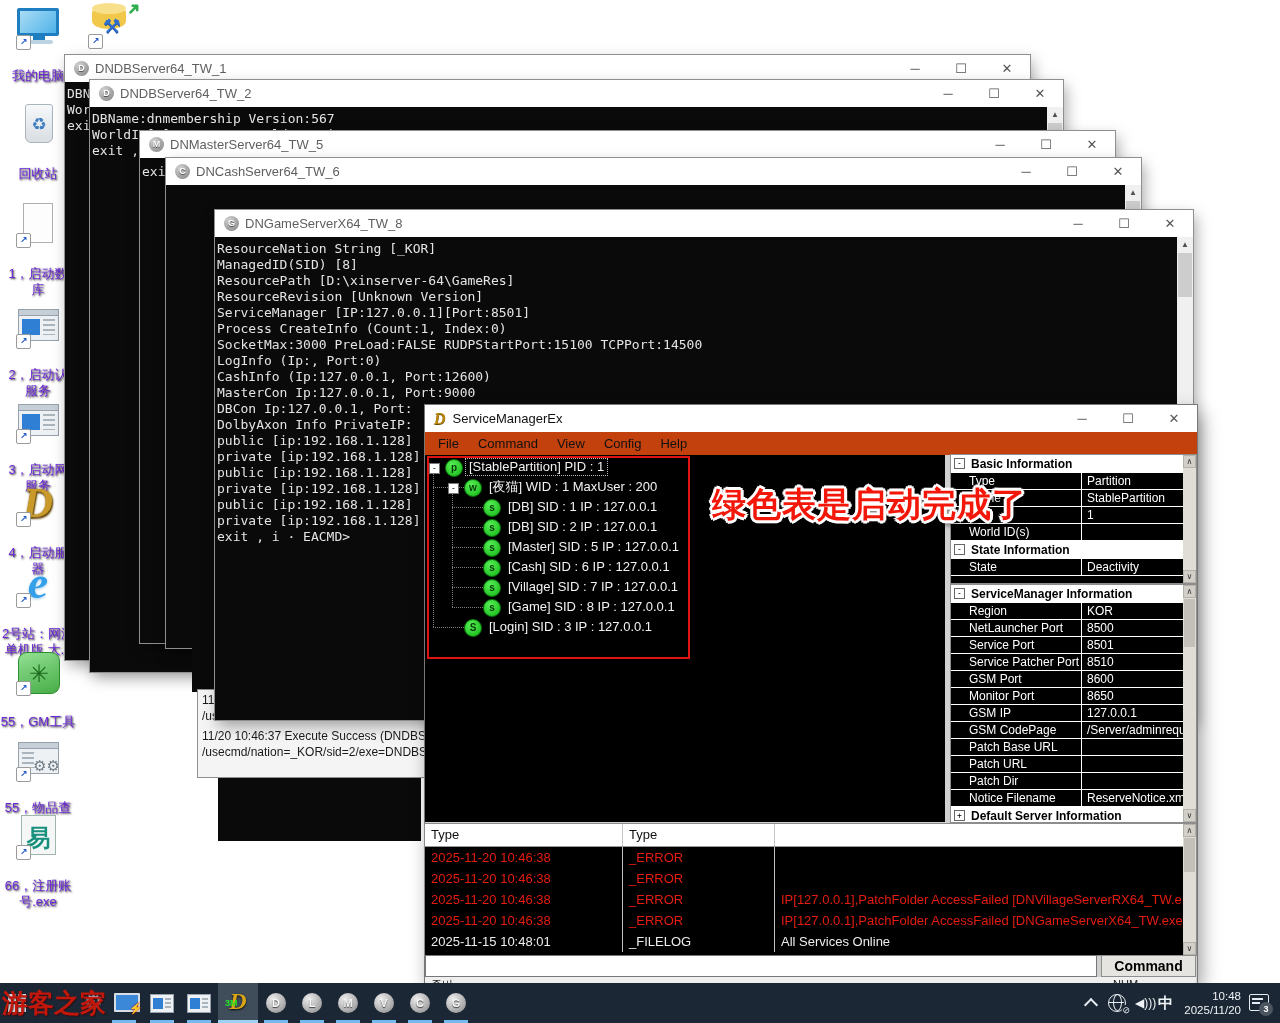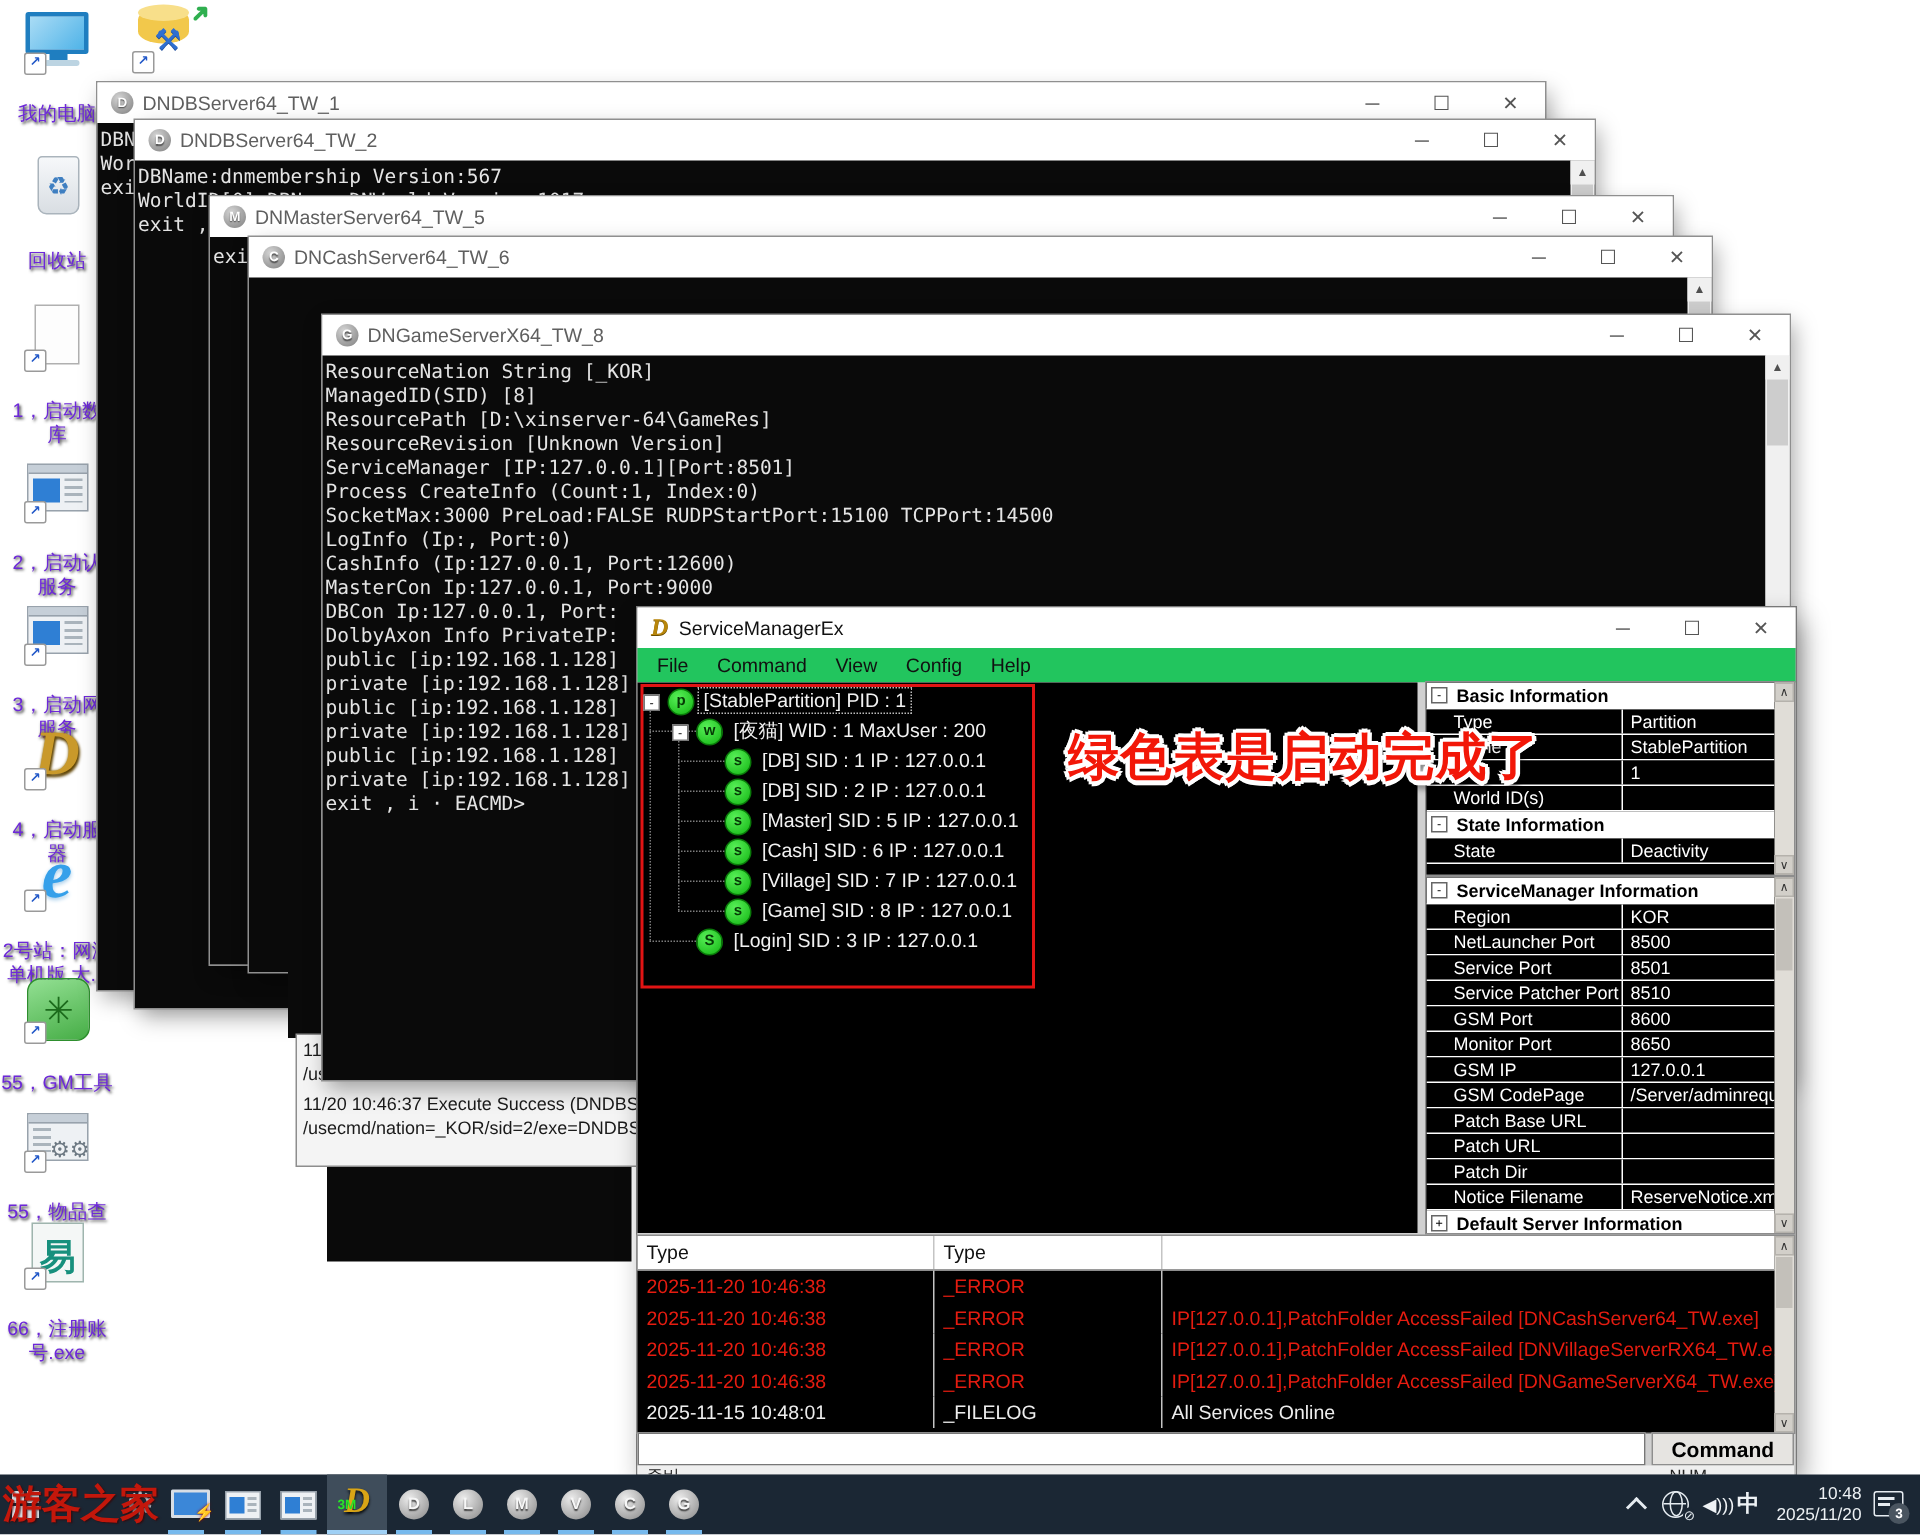--- a/index.html
+++ b/index.html
@@ -64,21 +64,21 @@
   .sbarr{height:16px;text-align:center;font-size:8px;line-height:16px;color:#505050;background:#f0f0f0}
   .sbthumb{margin:0 1px;background:#cdcdcd;height:44px}
 
   
   #smx{position:absolute;left:425px;top:405px;width:772px;height:578px;background:#d6d6d6;
     box-shadow:0 0 0 1px #787878,4px 8px 18px rgba(0,0,0,.4);z-index:10}
   .smx-title{height:27px;background:#fff;display:flex;align-items:center;
     font:13px "Liberation Sans",sans-serif;color:#111}
   .smx-ico{flex:none;font:italic bold 16px "Liberation Serif",serif;color:#b8860b;
     text-shadow:0 1px 0 #6b4e00;margin:0 7px 0 9px}
-  .smx-menu{height:23px;background:#22c55e;display:flex;font:13px "Liberation Sans",sans-serif;
+  .smx-menu{height:23px;background:#c2410c;display:flex;font:13px "Liberation Sans",sans-serif;
     color:#111;align-items:center;padding-left:4px}
   .smx-menu span{padding:3px 10px 3px 9px}
   #smx-client{position:absolute;left:0;top:50px;right:0;bottom:0;background:#d0d0d0}
   #smx-tree{position:absolute;left:0;top:0;width:520px;height:367px;background:#000;overflow:hidden}
   #smx-redrect{position:absolute;left:2px;top:1px;width:259px;height:199px;border:2px solid #e11414}
   .tree-exp{position:absolute;width:9px;height:9px;background:#fff;border:1px solid #777;
     font:8px/9px "DejaVu Sans Mono",monospace;text-align:center;color:#000}
   .tree-badge{position:absolute;width:16px;height:16px;border-radius:50%;
     background:radial-gradient(circle at 38% 32%,#58f058,#12b412);border:1px solid #0a7a0a;
     color:#053a05;font:bold 10px/16px "Liberation Sans";text-align:center}
@@ -553,21 +553,20 @@
           <div class="lc-type">Type</div>
         </div>
         <div id="log-body">
             <div class="log-row err">
               <div class="lc-date">2025-11-20 10:46:38</div>
               <div class="lc-type">_ERROR</div>
             </div>
             <div class="log-row err">
               <div class="lc-date">2025-11-20 10:46:38</div>
               <div class="lc-type">_ERROR</div>
-              <div class="lc-log">IP[127.0.0.1],PatchFolder AccessFailed [DNCashServer64_TW.exe]</div>
             </div>
             <div class="log-row err">
               <div class="lc-date">2025-11-20 10:46:38</div>
               <div class="lc-type">_ERROR</div>
               <div class="lc-log">IP[127.0.0.1],PatchFolder AccessFailed [DNVillageServerRX64_TW.e...</div>
             </div>
             <div class="log-row err">
               <div class="lc-date">2025-11-20 10:46:38</div>
               <div class="lc-type">_ERROR</div>
               <div class="lc-log">IP[127.0.0.1],PatchFolder AccessFailed [DNGameServerX64_TW.exe]</div>

